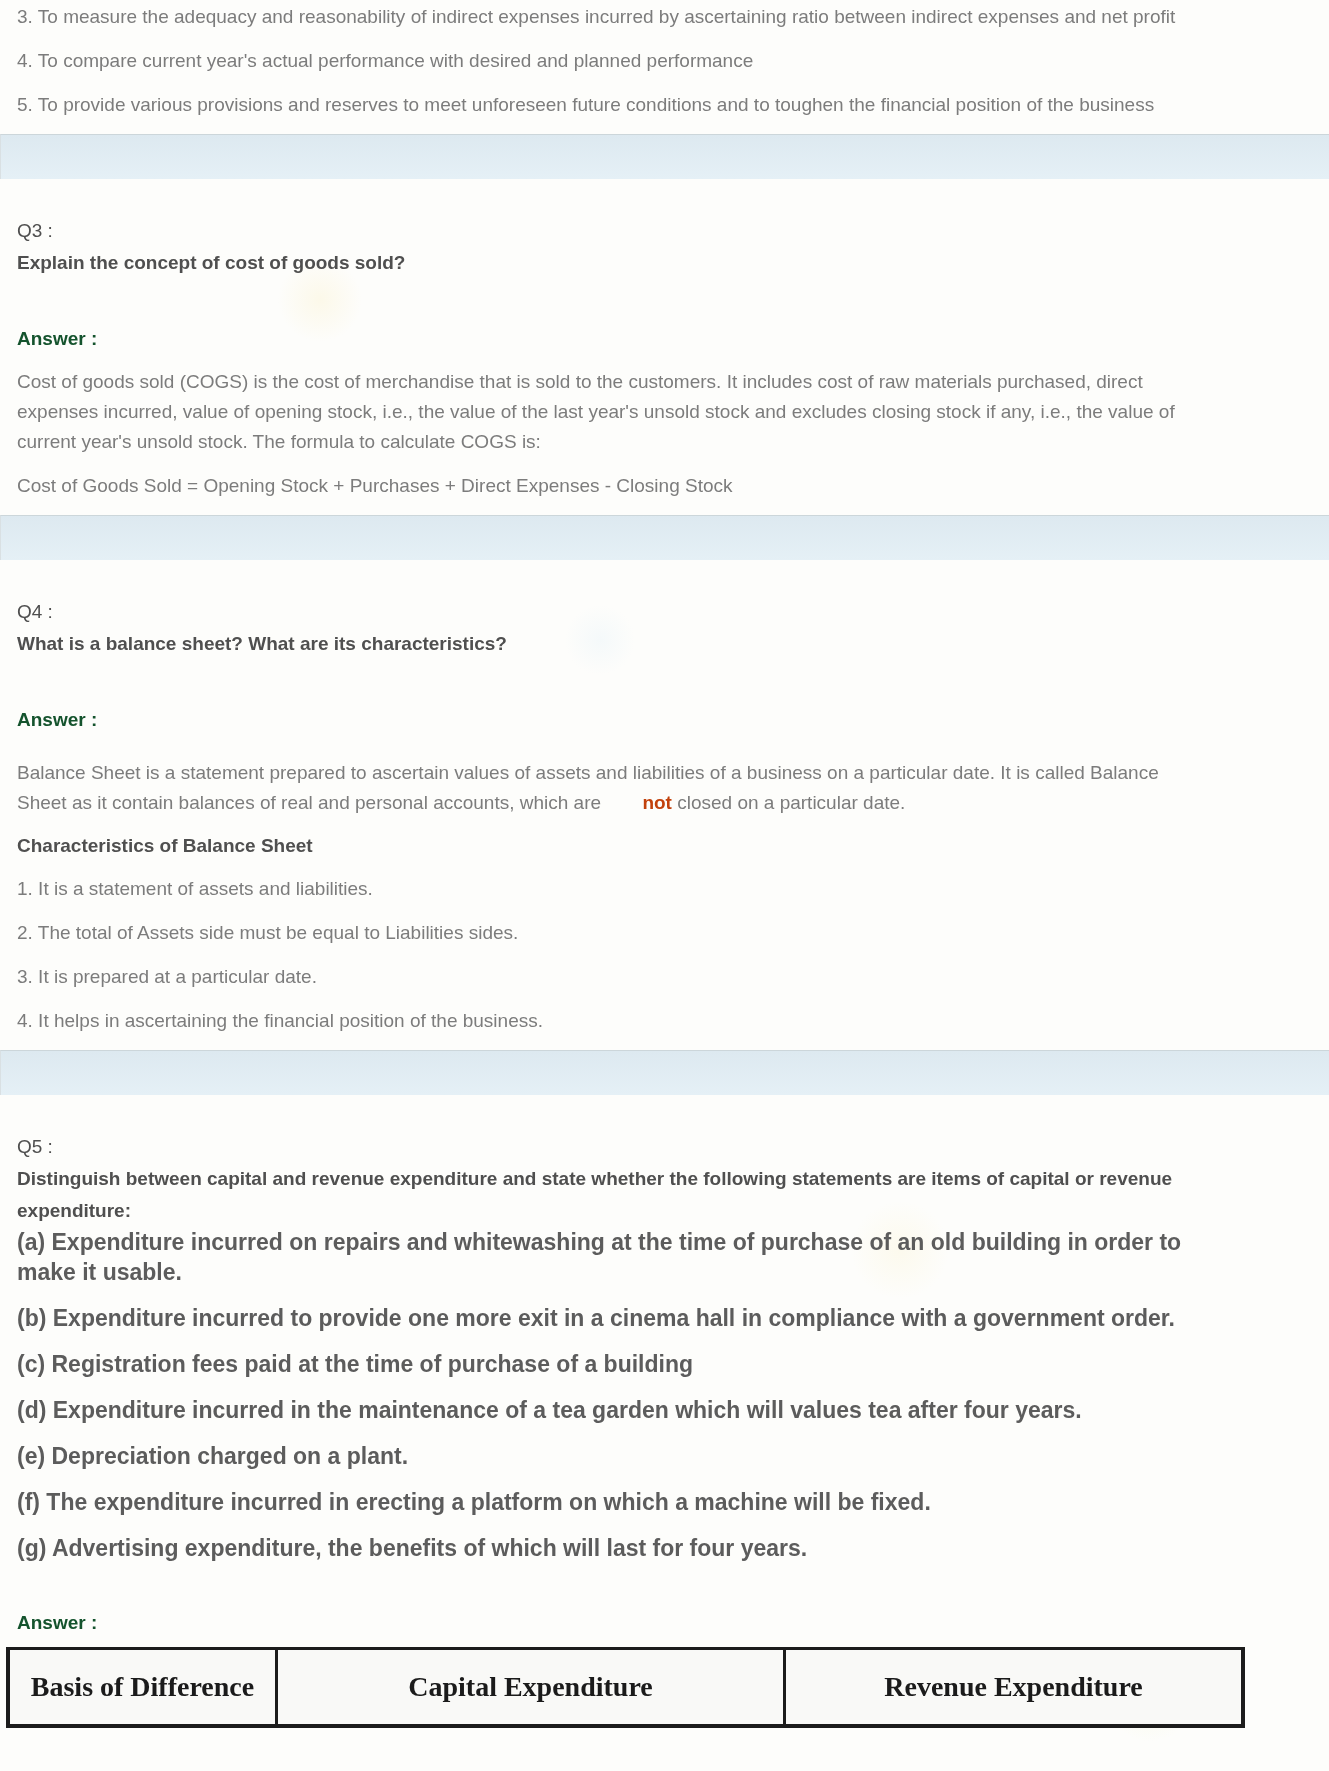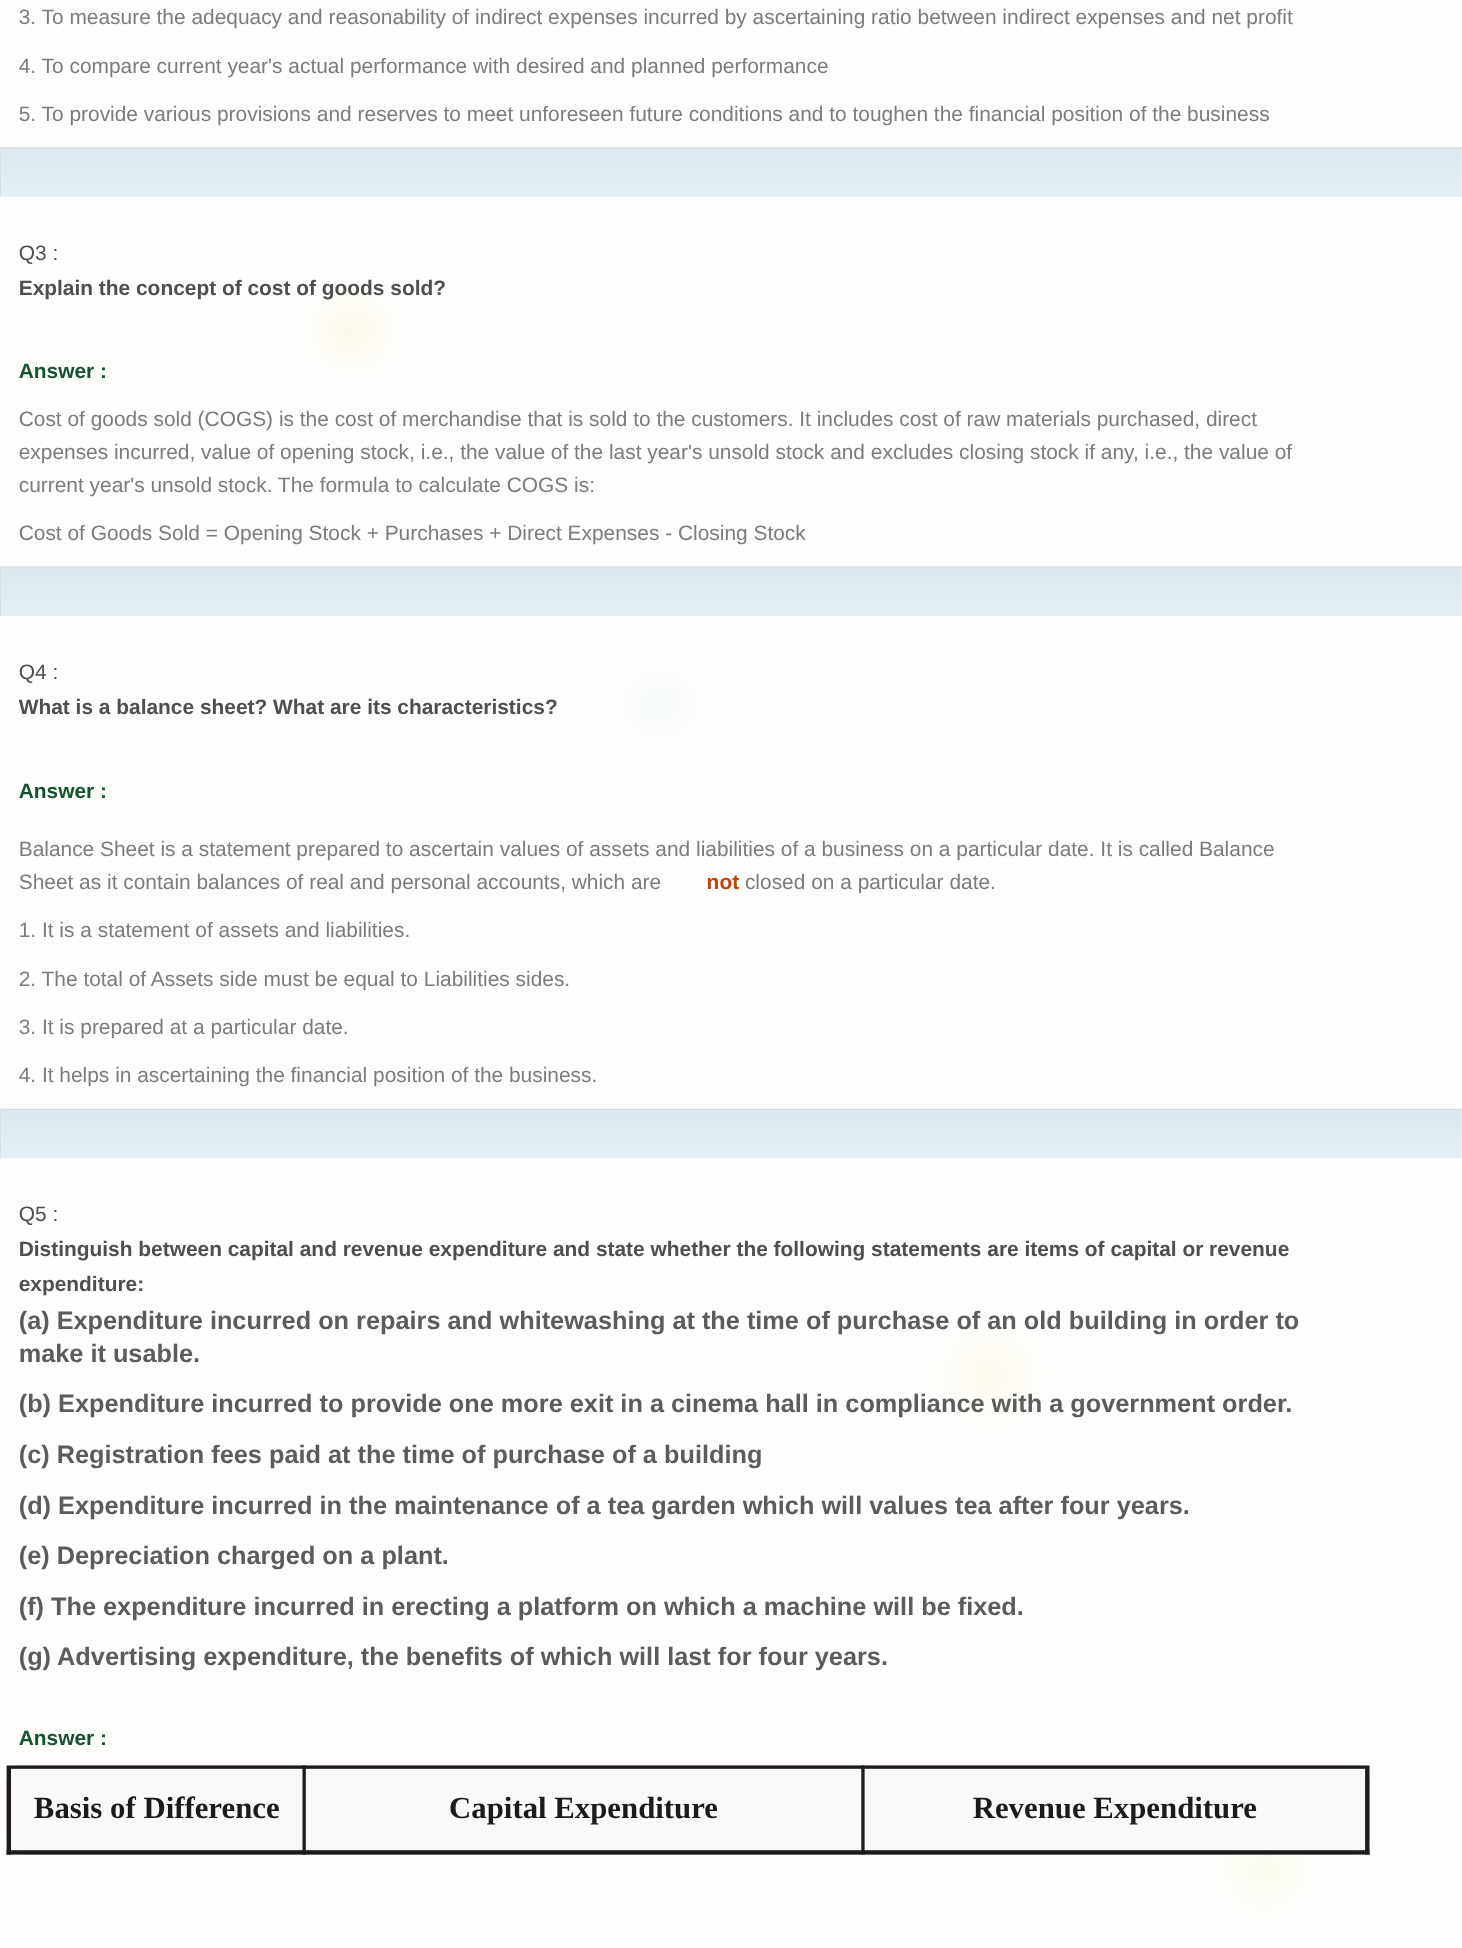--- a/index.html
+++ b/index.html
@@ -78,22 +78,21 @@
     margin: 0 0 16px 0;
     max-width: 1165px;
   }
   .b { font-weight: bold; color: #c2410c; margin-left: 36px; }
 
   table.cmp {
     border-collapse: collapse;
     margin: 10px 0 0 -11px;
     table-layout: fixed;
     width: 1197px;
-    background: #f9a8d4;
-    border-radius: 15px;
+    background: #1d4ed8;
   }
   table.cmp th {
     border: 3px solid #1c1c1c;
     font-family: "Liberation Serif", "DejaVu Serif", serif;
     font-size: 28px;
     font-weight: bold;
     color: #1b1b1b;
     text-align: center;
     vertical-align: middle;
     height: 70px;
@@ -125,20 +124,21 @@
     <p class="body-text">Cost of Goods Sold = Opening Stock + Purchases + Direct Expenses - Closing Stock</p>
   </div>
 
   <div class="sep mt10"></div>
 
   <div>
     <p class="q-label">Q4 :</p>
     <p class="q-text">What is a balance sheet? What are its characteristics?</p>
     <p class="answer-label">Answer :</p>
     <p class="body-text mt24"><span>Balance Sheet is a statement prepared to ascertain values of assets and liabilities of a business on a particular date. It is called Balance Sheet as it contain balances of real and personal accounts, which are </span><span class="b">not</span><span> closed on a particular date.</span></p>
+    <p class="sub-heading">Characteristics of Balance Sheet</p>
     <p class="body-text">1. It is a statement of assets and liabilities.</p>
     <p class="body-text">2. The total of Assets side must be equal to Liabilities sides.</p>
     <p class="body-text">3. It is prepared at a particular date.</p>
     <p class="body-text">4. It helps in ascertaining the financial position of the business.</p>
   </div>
 
   <div class="sep mt12"></div>
 
   <div>
     <p class="q-label">Q5 :</p>

